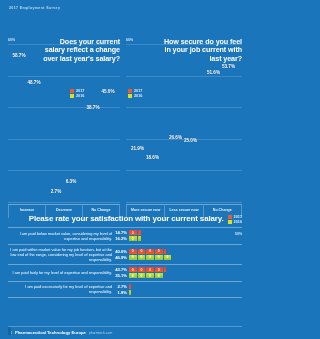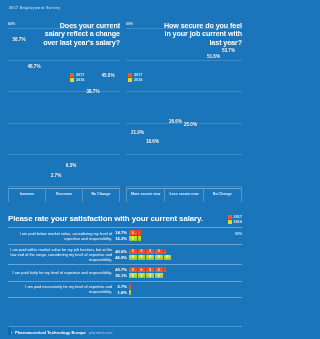--- a/index.html
+++ b/index.html
@@ -13,21 +13,21 @@
   .page{position:absolute;inset:0;background:#1b75bb;}
 
   
   .eyebrow{
     position:absolute;left:9px;top:6px;
     font-size:3.6px;font-weight:bold;letter-spacing:.35px;
     color:#b9dcf2;text-transform:none;
   }
 
   
-  .panel{position:absolute;top:20px;height:182px;}
+  .panel{position:absolute;top:36px;height:182px;}
   .panel.left{left:8px;width:112px;}
   .panel.right{left:126px;width:116px;}
 
   .q-title{
     position:absolute;top:2px;right:0;
     width:78px;text-align:right;
     font-size:7.2px;line-height:8.4px;font-weight:bold;
     color:#ffffff;letter-spacing:-.1px;
   }
   .panel.right .q-title{width:82px;}
@@ -88,21 +88,21 @@
     font-size:3.6px;font-weight:bold;color:#e3f0fa;
     border-top:1px solid rgba(255,255,255,.35);
     border-left:1px solid rgba(255,255,255,.25);
     padding-top:3px;box-sizing:border-box;
   }
   .cats div:last-child{border-right:1px solid rgba(255,255,255,.25);}
 
   
   .sat{position:absolute;left:8px;right:8px;top:214px;}
   .sat-head{
-    display:flex;align-items:flex-start;justify-content:space-between;
+    display:flex;align-items:flex-start;justify-content:flex-end;
     padding-bottom:3px;
   }
   .sat-title{
     font-size:8px;font-weight:bold;color:#ffffff;letter-spacing:-.15px;
     line-height:9px;
   }
   .sat-legend{display:flex;flex-direction:column;gap:1.2px;margin-left:4px;margin-top:1px;}
   .sat-legend .row{display:flex;align-items:center;gap:2px;}
   .sat-legend .sw{width:4px;height:4px;display:block;}
   .sat-legend .lb{font-size:3.8px;font-weight:bold;color:#dcecf8;}

